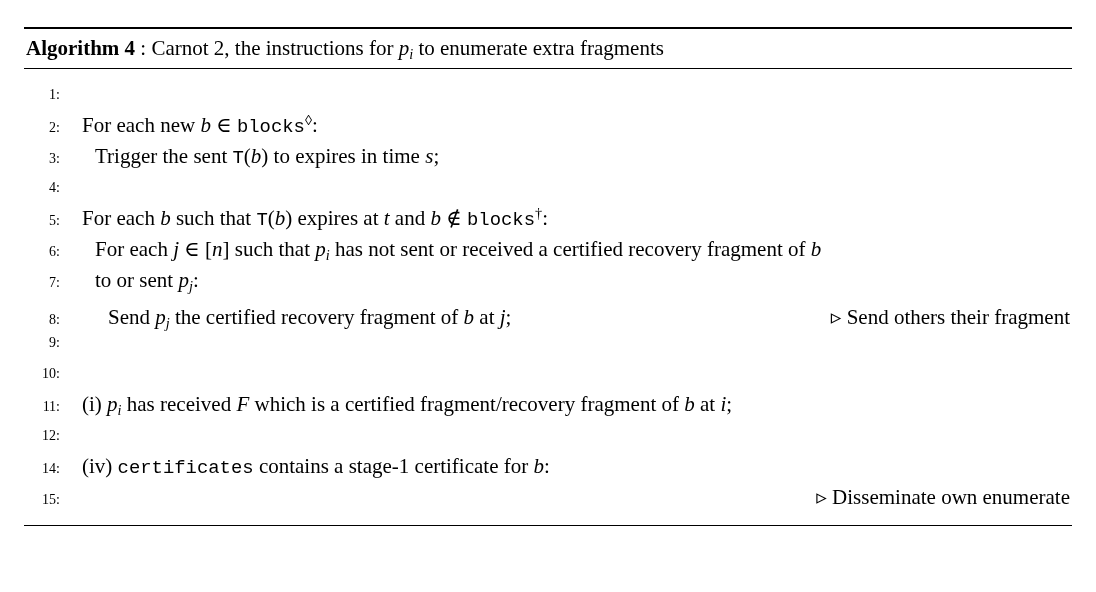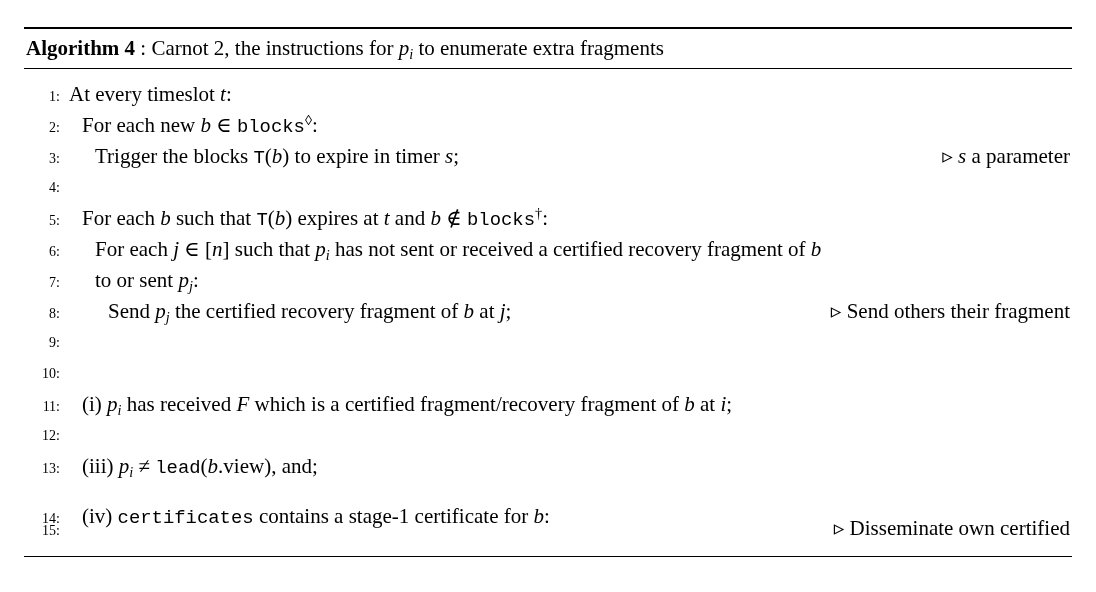--- a/index.html
+++ b/index.html
@@ -77,73 +77,67 @@
 </style>
 </head>
 <body>
 
 <div class="page">
   <div class="alg-card">
     <div class="alg-title"><span class="seg-b">Algorithm 4</span><span class="seg-r"> : Carnot 2, the instructions for </span><span class="seg-i">p</span><span class="seg-sub">i</span><span class="seg-r"> to enumerate extra fragments</span></div>
     <div class="alg-body">
         <div class="alg-line">
           <span class="num">1:</span>
-          <span class="content" style="padding-left: 0px;"><span class="seg-r">At every timeslot </span><span class="seg-i">t</span><span class="seg-r">:</span></span>
         </div>
         <div class="alg-line">
           <span class="num">2:</span>
           <span class="content" style="padding-left: 13px;"><span class="seg-r">For each new </span><span class="seg-i">b</span><span class="seg-r"> ∈ </span><span class="seg-m">blocks</span><span class="seg-sup">◊</span><span class="seg-r">:</span></span>
         </div>
         <div class="alg-line">
           <span class="num">3:</span>
-          <span class="content" style="padding-left: 26px;"><span class="seg-r">Trigger the blocks </span><span class="seg-m">T</span><span class="seg-r">(</span><span class="seg-i">b</span><span class="seg-r">) to expire in timer </span><span class="seg-i">s</span><span class="seg-r">;</span></span>
-          <span class="comment"><span class="seg-r">▹ </span><span class="seg-i">s</span><span class="seg-r"> a parameter</span></span>
+          <span class="content" style="padding-left: 26px;"><span class="seg-r">Trigger the sent </span><span class="seg-m">T</span><span class="seg-r">(</span><span class="seg-i">b</span><span class="seg-r">) to expires in time </span><span class="seg-i">s</span><span class="seg-r">;</span></span>
         </div>
         <div class="alg-line">
           <span class="num">4:</span>
           <span class="content" style="padding-left: 0px;"></span>
         </div>
         <div class="alg-line">
           <span class="num">5:</span>
           <span class="content" style="padding-left: 13px;"><span class="seg-r">For each </span><span class="seg-i">b</span><span class="seg-r"> such that </span><span class="seg-m">T</span><span class="seg-r">(</span><span class="seg-i">b</span><span class="seg-r">) expires at </span><span class="seg-i">t</span><span class="seg-r"> and </span><span class="seg-i">b</span><span class="seg-r"> ∉ </span><span class="seg-m">blocks</span><span class="seg-sup">†</span><span class="seg-r">:</span></span>
         </div>
         <div class="alg-line">
           <span class="num">6:</span>
           <span class="content" style="padding-left: 26px;"><span class="seg-r">For each </span><span class="seg-i">j</span><span class="seg-r"> ∈ [</span><span class="seg-i">n</span><span class="seg-r">] such that </span><span class="seg-i">p</span><span class="seg-sub">i</span><span class="seg-r"> has not sent or received a certified recovery fragment of </span><span class="seg-i">b</span></span>
         </div>
         <div class="alg-line">
           <span class="num">7:</span>
           <span class="content" style="padding-left: 26px;"><span class="seg-r">to or sent </span><span class="seg-i">p</span><span class="seg-sub">j</span><span class="seg-r">:</span></span>
         </div>
         <div class="alg-line">
           <span class="num">8:</span>
-          <span class="content" style="padding-left: 39px;"><span class="seg-r">Send </span><span class="seg-i">p</span><span class="seg-sub">j</span><span class="seg-r"> the certified recovery fragment of </span><span class="seg-i">b</span><span class="seg-r"> at </span><span class="seg-i">j</span><span class="seg-r">;</span></span>
+          <span class="content" style="padding-left: 39px; margin-top: 6px;"><span class="seg-r">Send </span><span class="seg-i">p</span><span class="seg-sub">j</span><span class="seg-r"> the certified recovery fragment of </span><span class="seg-i">b</span><span class="seg-r"> at </span><span class="seg-i">j</span><span class="seg-r">;</span></span>
           <span class="comment"><span class="seg-r">▹ Send others their fragment</span></span>
         </div>
         <div class="alg-line">
           <span class="num">9:</span>
           <span class="content" style="padding-left: 0px;"></span>
         </div>
         <div class="alg-line">
           <span class="num">10:</span>
         </div>
         <div class="alg-line">
           <span class="num">11:</span>
           <span class="content" style="padding-left: 13px;"><span class="seg-r">(i) </span><span class="seg-i">p</span><span class="seg-sub">i</span><span class="seg-r"> has received </span><span class="seg-i">F</span><span class="seg-r"> which is a certified fragment/recovery fragment of </span><span class="seg-i">b</span><span class="seg-r"> at </span><span class="seg-i">i</span><span class="seg-r">;</span></span>
         </div>
         <div class="alg-line">
           <span class="num">12:</span>
         </div>
         <div class="alg-line">
-          <span class="num">13:</span>
-          <span class="content" style="padding-left: 13px;"><span class="seg-r">(iii) </span><span class="seg-i">p</span><span class="seg-sub">i</span><span class="seg-r"> ≠ </span><span class="seg-m">lead</span><span class="seg-r">(</span><span class="seg-i">b</span><span class="seg-r">.view), and;</span></span>
-        </div>
-        <div class="alg-line">
           <span class="num">14:</span>
-          <span class="content" style="padding-left: 13px; margin-top: 19px;"><span class="seg-r">(iv) </span><span class="seg-m">certificates</span><span class="seg-r"> contains a stage-1 certificate for </span><span class="seg-i">b</span><span class="seg-r">:</span></span>
+          <span class="content" style="padding-left: 13px;"><span class="seg-r">(iv) </span><span class="seg-m">certificates</span><span class="seg-r"> contains a stage-1 certificate for </span><span class="seg-i">b</span><span class="seg-r">:</span></span>
         </div>
         <div class="alg-line">
           <span class="num">15:</span>
-          <span class="comment"><span class="seg-r">▹ Disseminate own certified</span></span>
+          <span class="comment"><span class="seg-r">▹ Disseminate own enumerate</span></span>
         </div>
       </div>
   </div>
 </div>
 
 </body></html>

